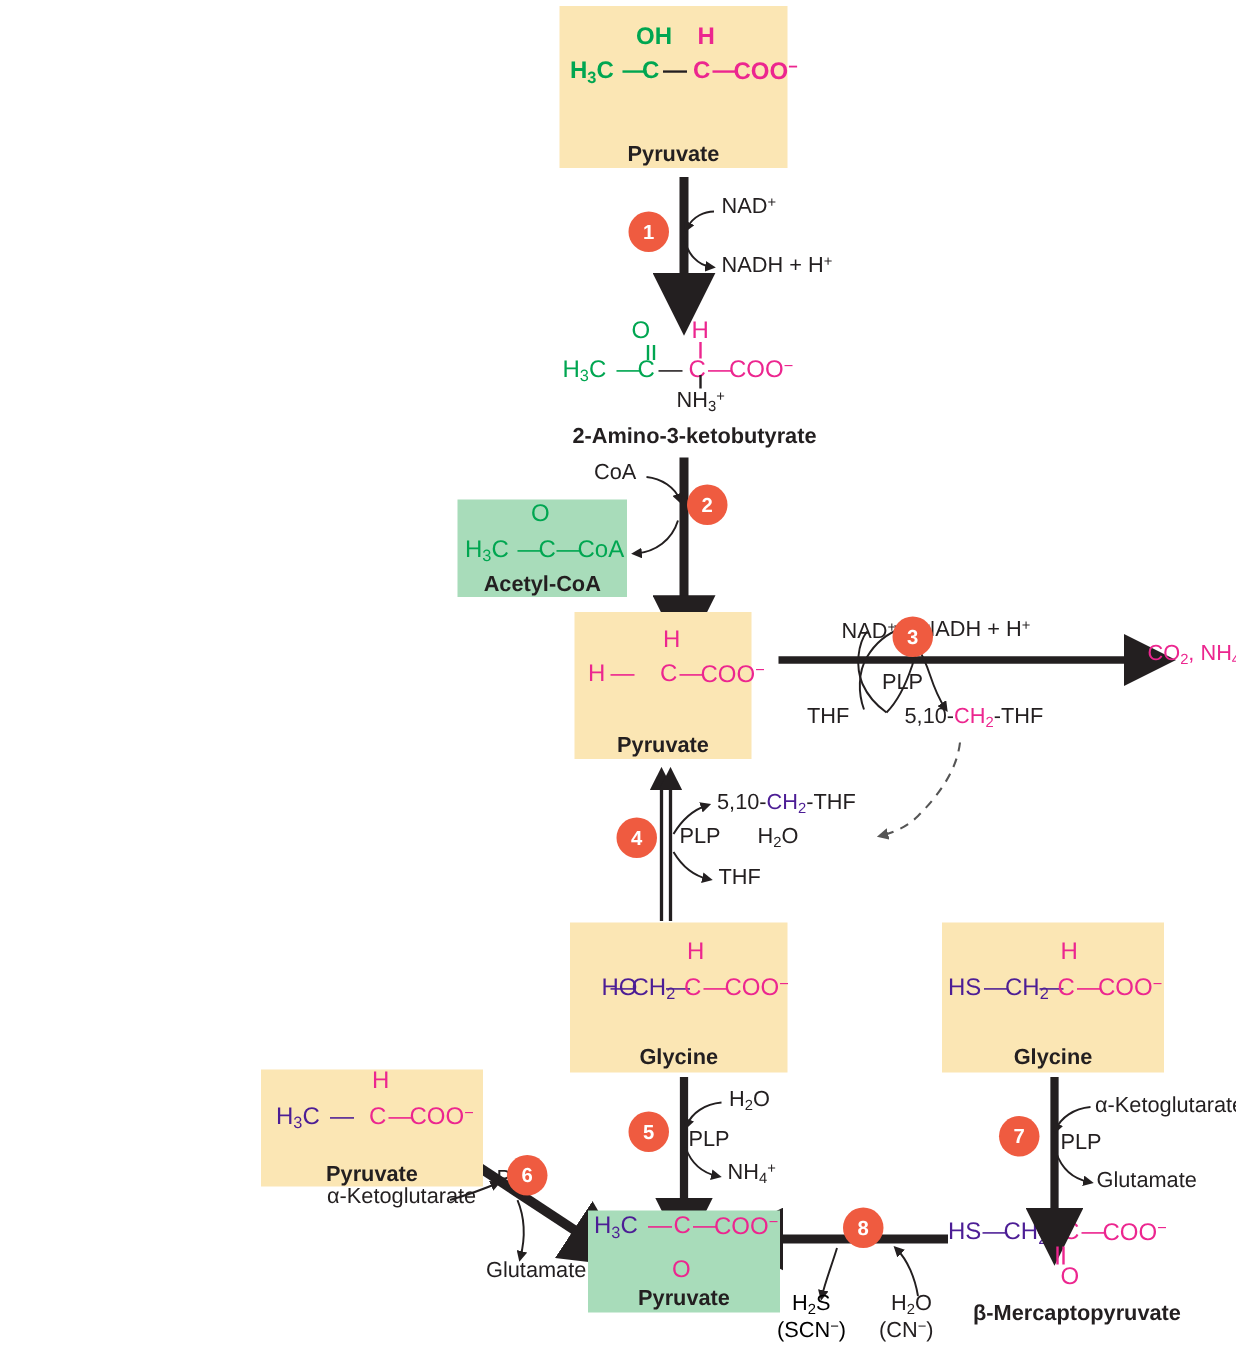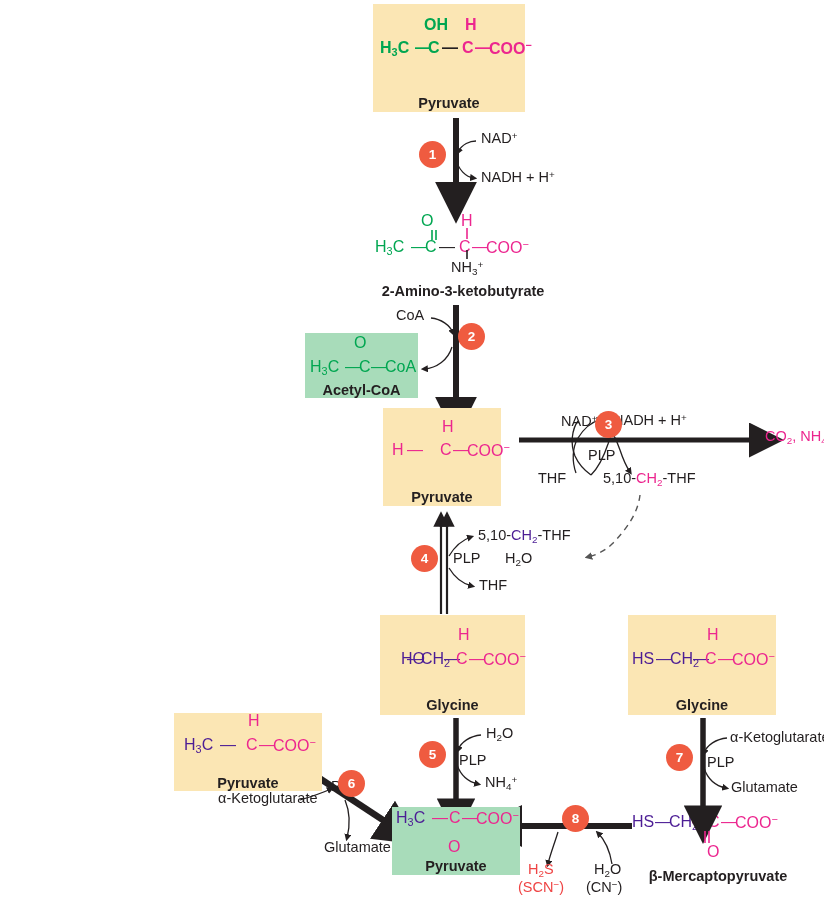--- a/index.html
+++ b/index.html
@@ -61,21 +61,21 @@
   
   .lbl {
     position: absolute;
     font-family: "Liberation Sans", sans-serif;
     font-size: 14.5px;
     color: #231f20;
     white-space: nowrap;
     line-height: 1.05;
   }
   .lbl.pinkt { color: #ec268f; }
-  .lbl.cyant { color: #ef4444; }
+  .lbl.cyant { color: #000000; }
 
   
   .stepnum {
     position: absolute;
     width: 27px;
     height: 27px;
     border-radius: 50%;
     background: #ef5b40;
     color: #ffffff;
     font-family: "Liberation Sans", sans-serif;

